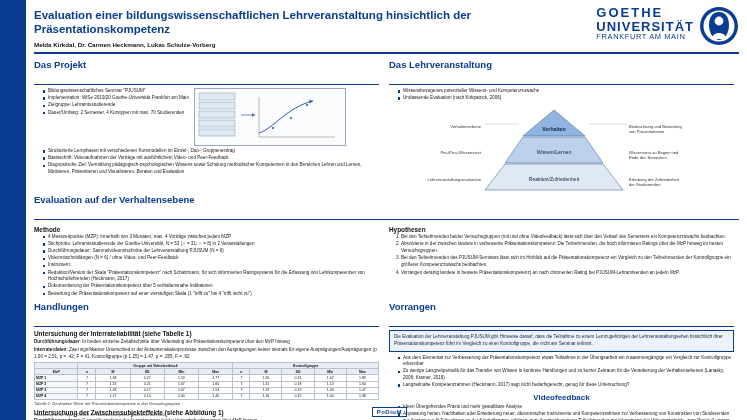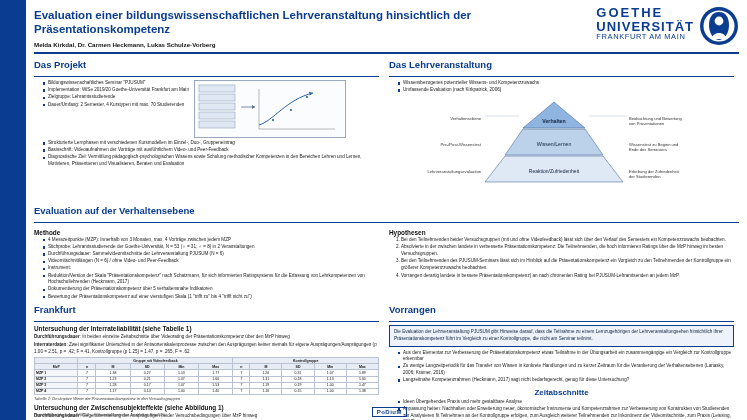--- a/index.html
+++ b/index.html
@@ -66,21 +66,21 @@
   .logo-text .l2 { font-size:13px; font-weight:bold; letter-spacing:1px; }
   .logo-text .l3 { font-size:7.5px; font-weight:normal; letter-spacing:0.6px; }
   .logo-seal { width:40px; height:40px; flex:0 0 40px; }
 
   
   .cols { display:flex; gap:10px; margin-top:5px; }
   .col { width:345px; }
   .sec-title {
     color:#0a3d91; font-size:9.5px; font-weight:bold;
     border-bottom:1px solid #0a3d91;
-    padding-bottom:6px; margin:0 0 3px 0;
+    padding-bottom:14px; margin:0 0 3px 0;
   }
   .sub-title { font-size:6.4px; font-weight:bold; color:#111; margin:3px 0 1px 0; }
   ul.b { margin:0 0 0 9px; padding:0; list-style:none; }
   ul.b li {
     position:relative; font-size:4.6px; line-height:1.45; color:#1a1a1a;
     padding-left:5px; margin-bottom:0.5px;
   }
   ul.b li:before {
     content:""; position:absolute; left:0; top:2.2px;
     width:2.4px; height:2.4px; background:#0a3d91;
@@ -233,21 +233,21 @@
             <text x="240" y="53" font-size="4.1" fill="#333">Ende des Semesters</text>
             <text x="240" y="75" font-size="4.1" fill="#333">Erhebung der Zufriedenheit</text>
             <text x="240" y="80" font-size="4.1" fill="#333">der Studierenden</text>
             <line x1="96" y1="18" x2="130" y2="18" stroke="#9aa7bd" stroke-width="0.4"></line>
             <line x1="200" y1="18" x2="238" y2="18" stroke="#9aa7bd" stroke-width="0.4"></line>
           </svg>
         </div>
       </div>
     </div>
 
-    <div style="margin-top:19px">
+    <div style="margin-top:0">
       <div class="sec-title">Evaluation auf der Verhaltensebene</div>
       <div class="cols" style="margin-top:2px">
         <div class="col">
           <div class="sub-title">Methode</div>
           <ul class="b">
             <li>4 Messzeitpunkte (MZP): Innerhalb von 3 Monaten, max. 4 Vorträge zwischen jedem MZP</li>
             <li>Stichprobe: Lehramtsstudierende der Goethe-Universität, N = 53 (♀ = 31; ♂ = 8) in 2 Veranstaltungen</li>
             <li>Durchführungsdauer: Sammelvideomitschnitte der Lehrveranstaltung PJUSUM (N = 6)</li>
             <li>Videomitschnittlängen (N = 6) / ohne Video- und Peer-Feedback</li>
             <li>Instrument:</li>
@@ -264,21 +264,21 @@
             <li>Bei den Teilnehmenden des PJUSUM-Seminars lässt sich im Hinblick auf die Präsentationskompetenz ein Vorgleich zu den Teilnehmenden der Kontrollgruppe ein größerer Kompetenzzuwachs beobachten.</li>
             <li>Vorrangen derartig landete in bessere Präsentationskompetenz) an nach chronenlen Rating bei PJUSUM-Lehramtsenden an jedem MzP.</li>
           </ol>
         </div>
       </div>
     </div>
 
     <div class="cols" style="margin-top:3px">
 
       <div class="col">
-        <div class="sec-title">Frankfurt</div>
+        <div class="sec-title">Handlungen</div>
 
         <div class="sub-title">Untersuchung der Interrateliabilität (siehe Tabelle 1)</div>
         <div class="para tight">
           <span class="bold">Durchführungsdauer</span>:
           <span>In beiden einzelne Zeitabschnitte über Videorating der Präsentationskompetenz über den MzP hinweg</span>
         </div>
         <div class="para tight">
           <span class="bold">Interraterdaten</span>:
           <span>Zwei signifikanter Unterschied in der Antwortenskalenprozesse zwischen den Ausprägungen keiner niemals für eigene Ausprägungen/Ausprägungen (p 1.00 = 2.51, p = .42; F = 41, Kontrollgruppe (p 1.25) = 1.47, p = .265, F = .62</span>
         </div>
@@ -400,21 +400,21 @@
 
       <div class="col">
         <div class="sec-title">Vorrangen</div>
         <div class="hl-box">Die Evaluation der Lehrveranstaltung PJUSUM gibt Hinweise darauf, dass die Teilnahme zu einem Lernzugehörigen der Lehrveranstaltungsehen hinsichtlich ihrer Präsentationskompetenz führt im Vergleich zu einer Kontrollgruppe, die nicht am Seminar teilnimt.</div>
         <ul class="b" style="margin-top:3px">
           <li>Aus dem Elementar zur Verbesserung der Präsentationskompetenz etwas Teilnahme in der Übungsarbeit ein zusammengängige ein Vergleich zur Kontrollgruppe erkennbar</li>
           <li>Zu wenige Langzeitperiodik für das Transfer von Wissen in konkrete Handlungen und zu kurzer Zeitraum für die Verankerung der Verhaltensebenen (Lanasky, 2006; Kramer, 2016)</li>
           <li>Langzeitnahe Kompetenzrahmen (Heckmann, 2017) sagt nicht bedarfsgerecht, genug für diese Untersuchung?</li>
         </ul>
 
-        <div class="impl-title">Zeitabschnitte</div>
+        <div class="impl-title">Videofeedback</div>
         <ul class="b">
           <li>Ideen Übergehendes Praxis und mehr gestaltbare Analyse</li>
           <li>Anpassung heiten: Nachhalten oder Erweiterung neuer, ökonomischer Instrumente und Kompetenzrahmen zur Verbesserung von Konstrukten von Studierenden zur Analysieren fit Teilnehmen an der Kontrollgruppe erfolgen, zum Ausgleich weiterer Teilnehmenden zur Inkontinenz der Videomitschnitte, zum Praxis (Leissing, 2017)</li>
         </ul>
 
         <div class="sub-title">Zukünftige Fragestellungen:</div>
         <ul class="b">
           <li>Wie verhalten sich Kompetenzzuwächse auf der Wissens-/Untersuchungsgegebenheit einer weiteren Qualitätsorientierung zur weiteren Durchführung der Lehrveranstaltung?</li>
           <li>Inwies die durch den Besuch des Seminars erworbenen Wissens- und Verhaltenskatalogen einen Einfluss auf späteres Lehrungsverhalten im weiteren Verlauf des Studiums/Ende der Lehramtsausbildung?</li>
         </ul>

